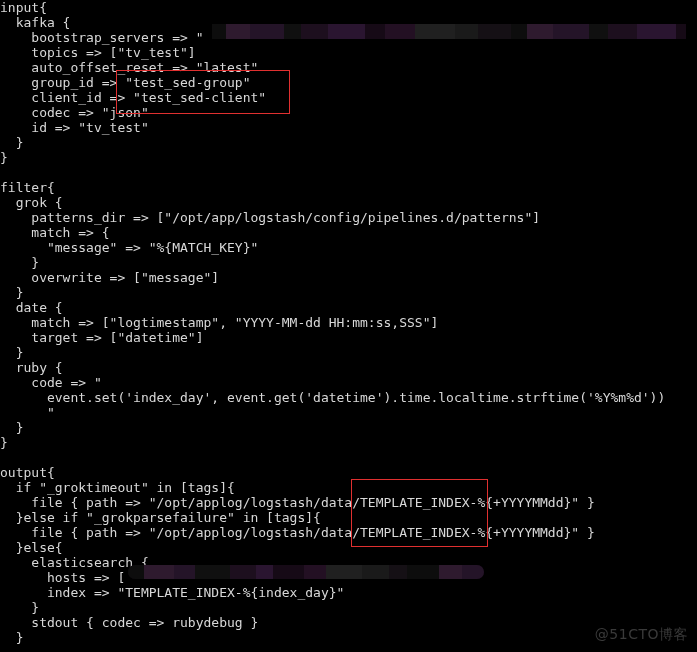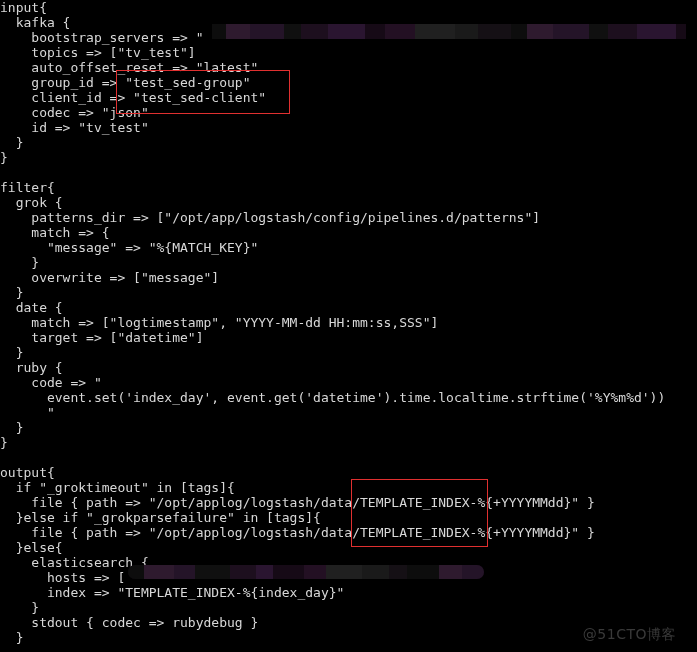--- a/index.html
+++ b/index.html
@@ -79,21 +79,21 @@
     height: 44px;
   }
   #redbox-template {
     left: 351px;
     top: 479px;
     width: 137px;
     height: 68px;
   }
   #watermark {
     position: absolute;
-    right: 21px;
+    right: 9px;
     bottom: 8px;
     color: #3a3a3a;
     font-family: "DejaVu Sans", "Liberation Sans", sans-serif;
     font-size: 14px;
     letter-spacing: 0.5px;
     user-select: none;
     text-align: right;
   }
 </style>
 </head>

